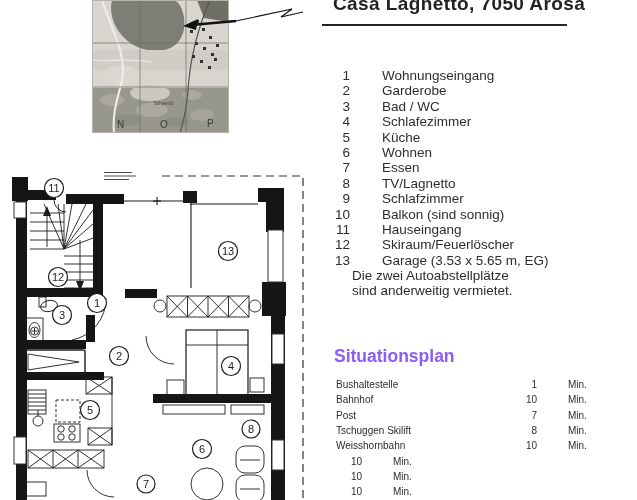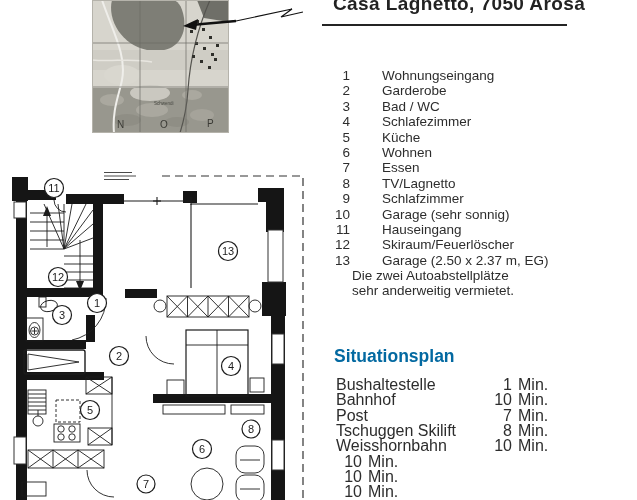--- a/index.html
+++ b/index.html
@@ -14,24 +14,24 @@
     position:absolute;left:333px;top:-7px;font-size:19px;font-weight:bold;
     letter-spacing:.4px;color:#222;white-space:nowrap;line-height:21px;
   }
   .title-rule{position:absolute;left:322px;top:24px;width:245px;height:2px;background:#242424;}
   .legend{position:absolute;left:333px;top:68px;width:250px;}
   .lg-row{display:flex;height:15.4px;font-size:13.5px;line-height:15.4px;}
   .lg-num{width:17px;text-align:right;flex:none;}
   .lg-label{margin-left:32px;white-space:nowrap;}
   .lg-note{margin-left:19px;white-space:nowrap;}
   .situ-heading{
-    position:absolute;left:334px;top:346px;font-size:17.5px;font-weight:bold;color:#0369a1;
+    position:absolute;left:334px;top:346px;font-size:17.5px;font-weight:bold;color:#8b5cf6;
   }
   .situ{position:absolute;left:336px;top:377px;width:230px;}
-  .situ-row{display:flex;height:15.35px;font-size:16px;line-height:15.35px;}
+  .situ-row{display:flex;height:15.35px;font-size:10px;line-height:15.35px;gap:25px;}
   .situ-place{width:150px;flex:none;white-space:nowrap;}
   .situ-min{width:26px;flex:none;text-align:right;}
   .situ-unit{margin-left:6px;}
 </style>
 </head>
 <body>
 
 <div class="page">
 
   <svg width="637" height="500" viewBox="0 0 637 500">
@@ -333,39 +333,39 @@
     <div class="lg-row">
         <span class="lg-num">8</span>
         <span class="lg-label">TV/Lagnetto</span>
       </div>
     <div class="lg-row">
         <span class="lg-num">9</span>
         <span class="lg-label">Schlafzimmer</span>
       </div>
     <div class="lg-row">
         <span class="lg-num">10</span>
-        <span class="lg-label">Garage (sehr sonnig)</span>
+        <span class="lg-label">Balkon (sind sonnig)</span>
       </div>
     <div class="lg-row">
         <span class="lg-num">11</span>
         <span class="lg-label">Hauseingang</span>
       </div>
     <div class="lg-row">
         <span class="lg-num">12</span>
         <span class="lg-label">Skiraum/Feuerlöscher</span>
       </div>
     <div class="lg-row">
         <span class="lg-num">13</span>
-        <span class="lg-label">Garage (2.50 x 2.37 m, EG)</span>
+        <span class="lg-label">Garage (3.53 x 5.65 m, EG)</span>
       </div>
     <div class="lg-row">
         <span class="lg-note">Die zwei Autoabstellplätze</span>
       </div>
     <div class="lg-row">
-        <span class="lg-note">sehr anderweitig vermietet.</span>
+        <span class="lg-note">sind anderweitig vermietet.</span>
       </div>
   </div>
 
   <div class="situ-heading">Situationsplan</div>
 
   <div class="situ">
     <div class="situ-row">
         <span class="situ-place">Bushaltestelle</span>
         <span class="situ-min">1</span>
         <span class="situ-unit">Min.</span>

